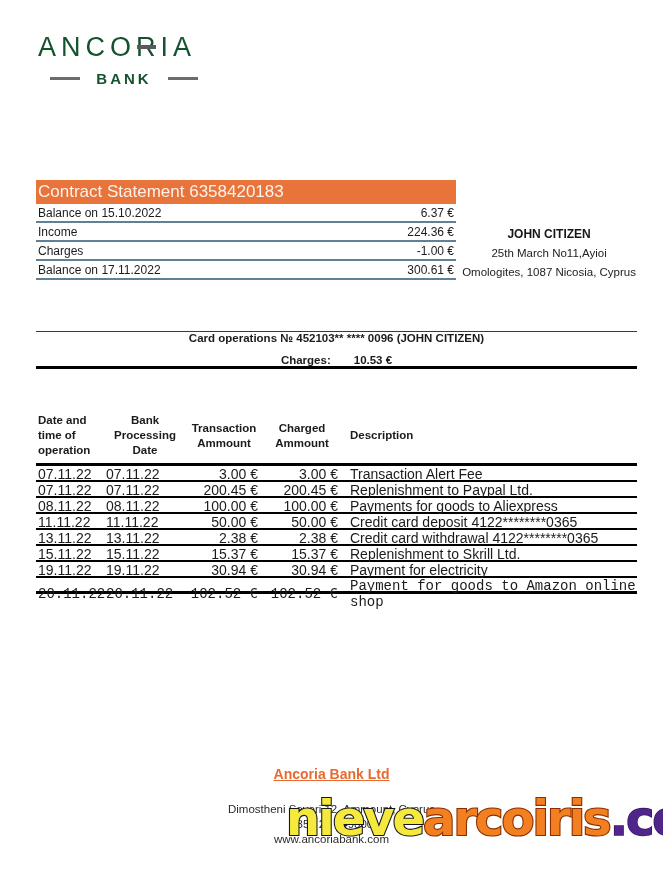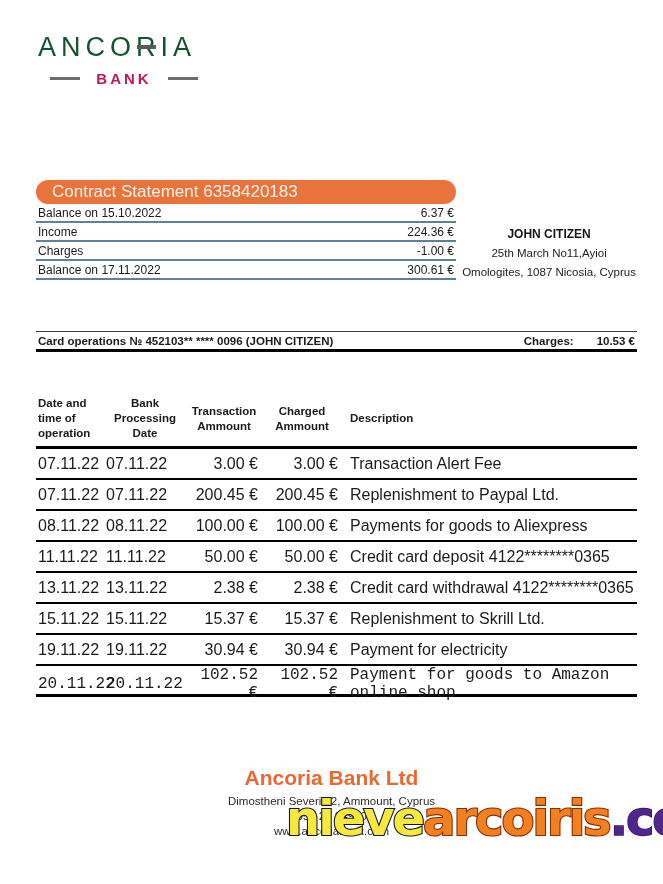--- a/index.html
+++ b/index.html
@@ -16,67 +16,67 @@
     position:relative; font-size:27px; letter-spacing:5px; color:#14532d;
     font-weight:400; line-height:34px; white-space:nowrap;
   }
   .logo-crossbar {
     position:absolute; left:99px; top:15px; width:19px; height:3.5px;
     background:#595a5c;
   }
   .logo-sub { display:flex; align-items:center; justify-content:center; margin-top:6px; width:172px; }
   .logo-dash { width:30px; height:3px; background:#6b6c6e; }
   .logo-bank {
-    font-size:15px; font-weight:bold; letter-spacing:3px; color:#be185d;
+    font-size:15px; font-weight:bold; letter-spacing:3px; color:#14532d;
     margin:0 16px;
   }
 
   
   .stmt-title {
     position:absolute; left:36px; top:180px; width:420px; height:24px;
     background:#e8743c; color:#fbf3eb; font-size:17px; line-height:24px;
-    padding-left:16px; white-space:nowrap; overflow:hidden;border-radius:12px;
+    padding-left:2px; white-space:nowrap; overflow:hidden;
   }
 
   
   .summary { position:absolute; left:36px; top:204px; width:420px; }
   .srow {
     height:19px; display:flex; justify-content:space-between; align-items:center;
     border-bottom:2px solid #5f8095; font-size:12px; padding:0 2px;
   }
 
   
   .customer { position:absolute; right:27px; top:225px; text-align:center; line-height:19px; font-size:11.5px; color:#222; }
   .cust-name { font-size:12px; font-weight:bold; color:#161616; }
 
   
   .cardops { position:absolute; left:36px; top:331px; width:601px; }
   .cardops-head {
     border-top:1.5px solid #3a3a3a; border-bottom:3px solid #000;
-    height:21px; display:flex; justify-content:space-between; align-items:center;
-    font-weight:bold; font-size:11.5px; padding:0 2px;
+    height:38px; display:flex; justify-content:space-between; align-items:center;
+    font-weight:bold; font-size:11.5px; padding:0 2px;flex-direction:column;
   }
   .charges-wrap { display:flex; gap:23px;justify-content:flex-end; }
   .tgrid { display:grid; grid-template-columns:64px 78px 72px 76px 1fr; column-gap:4px; }
   .thead {
     border-bottom:3px solid #000; min-height:58px; align-items:center;
     font-weight:bold; font-size:11.5px; line-height:15px; padding:4px 0 4px 2px;margin-top:39px;
   }
   .c-center { text-align:center; }
   .c-right  { text-align:right; padding-right:2px; }
   .c-desc   { padding-left:6px; }
   .trow {
-    height:31px; border-bottom:2px solid #000; align-items:center;
-    font-size:16px; padding-left:2px;
+    height:16px; border-bottom:2px solid #000; align-items:center;
+    font-size:14px; padding-left:2px;
   }
   .trow.last { border-bottom:3px solid #000;font-family:Liberation Mono, monospace; }
 
   
   .footer { position:absolute; left:0; top:766px; width:663px; text-align:center; color:#2b2b2b; }
-  .f-company { font-size:21px; font-weight:bold; color:#e86a31; margin-bottom:4px; }
+  .f-company { font-size:14px; font-weight:bold; color:#e86a31; margin-bottom:20px;text-decoration:underline; }
   .f-line { font-size:11.5px; line-height:15px; }
 
   
   .watermark {
     position:absolute; left:286px; top:794px; display:flex; align-items:baseline;
     font-family:"DejaVu Sans", sans-serif; font-weight:bold; font-size:48px;
     letter-spacing:-2px; line-height:1; white-space:nowrap; pointer-events:none;
   }
   .w-yellow { color:#f5e93d; -webkit-text-stroke:2.2px #161616; paint-order:stroke fill; }
   .w-orange { color:#f28021; -webkit-text-stroke:2.2px #8a2d00; paint-order:stroke fill; }

